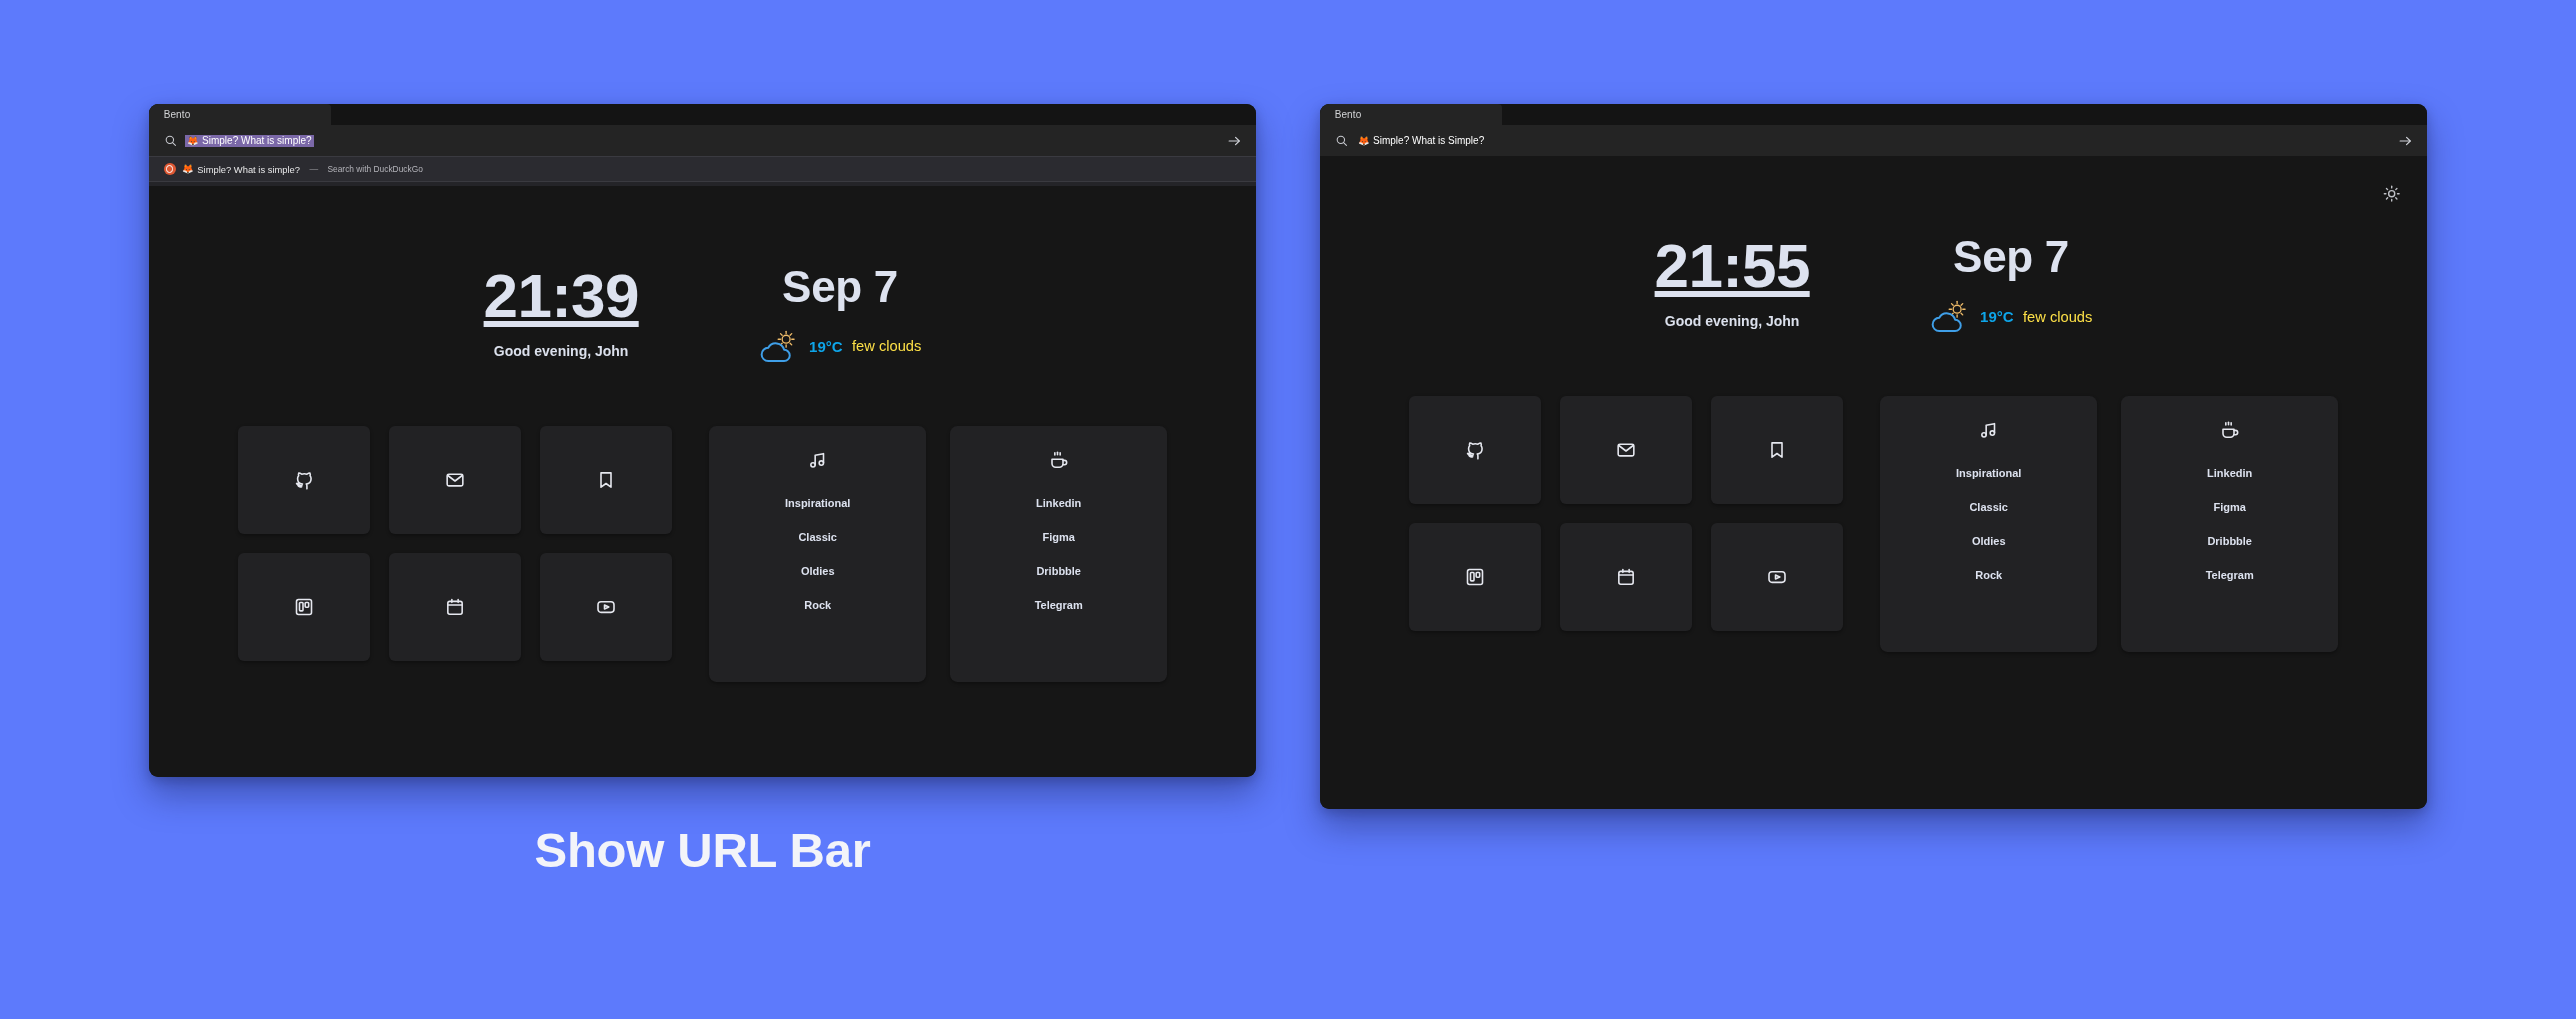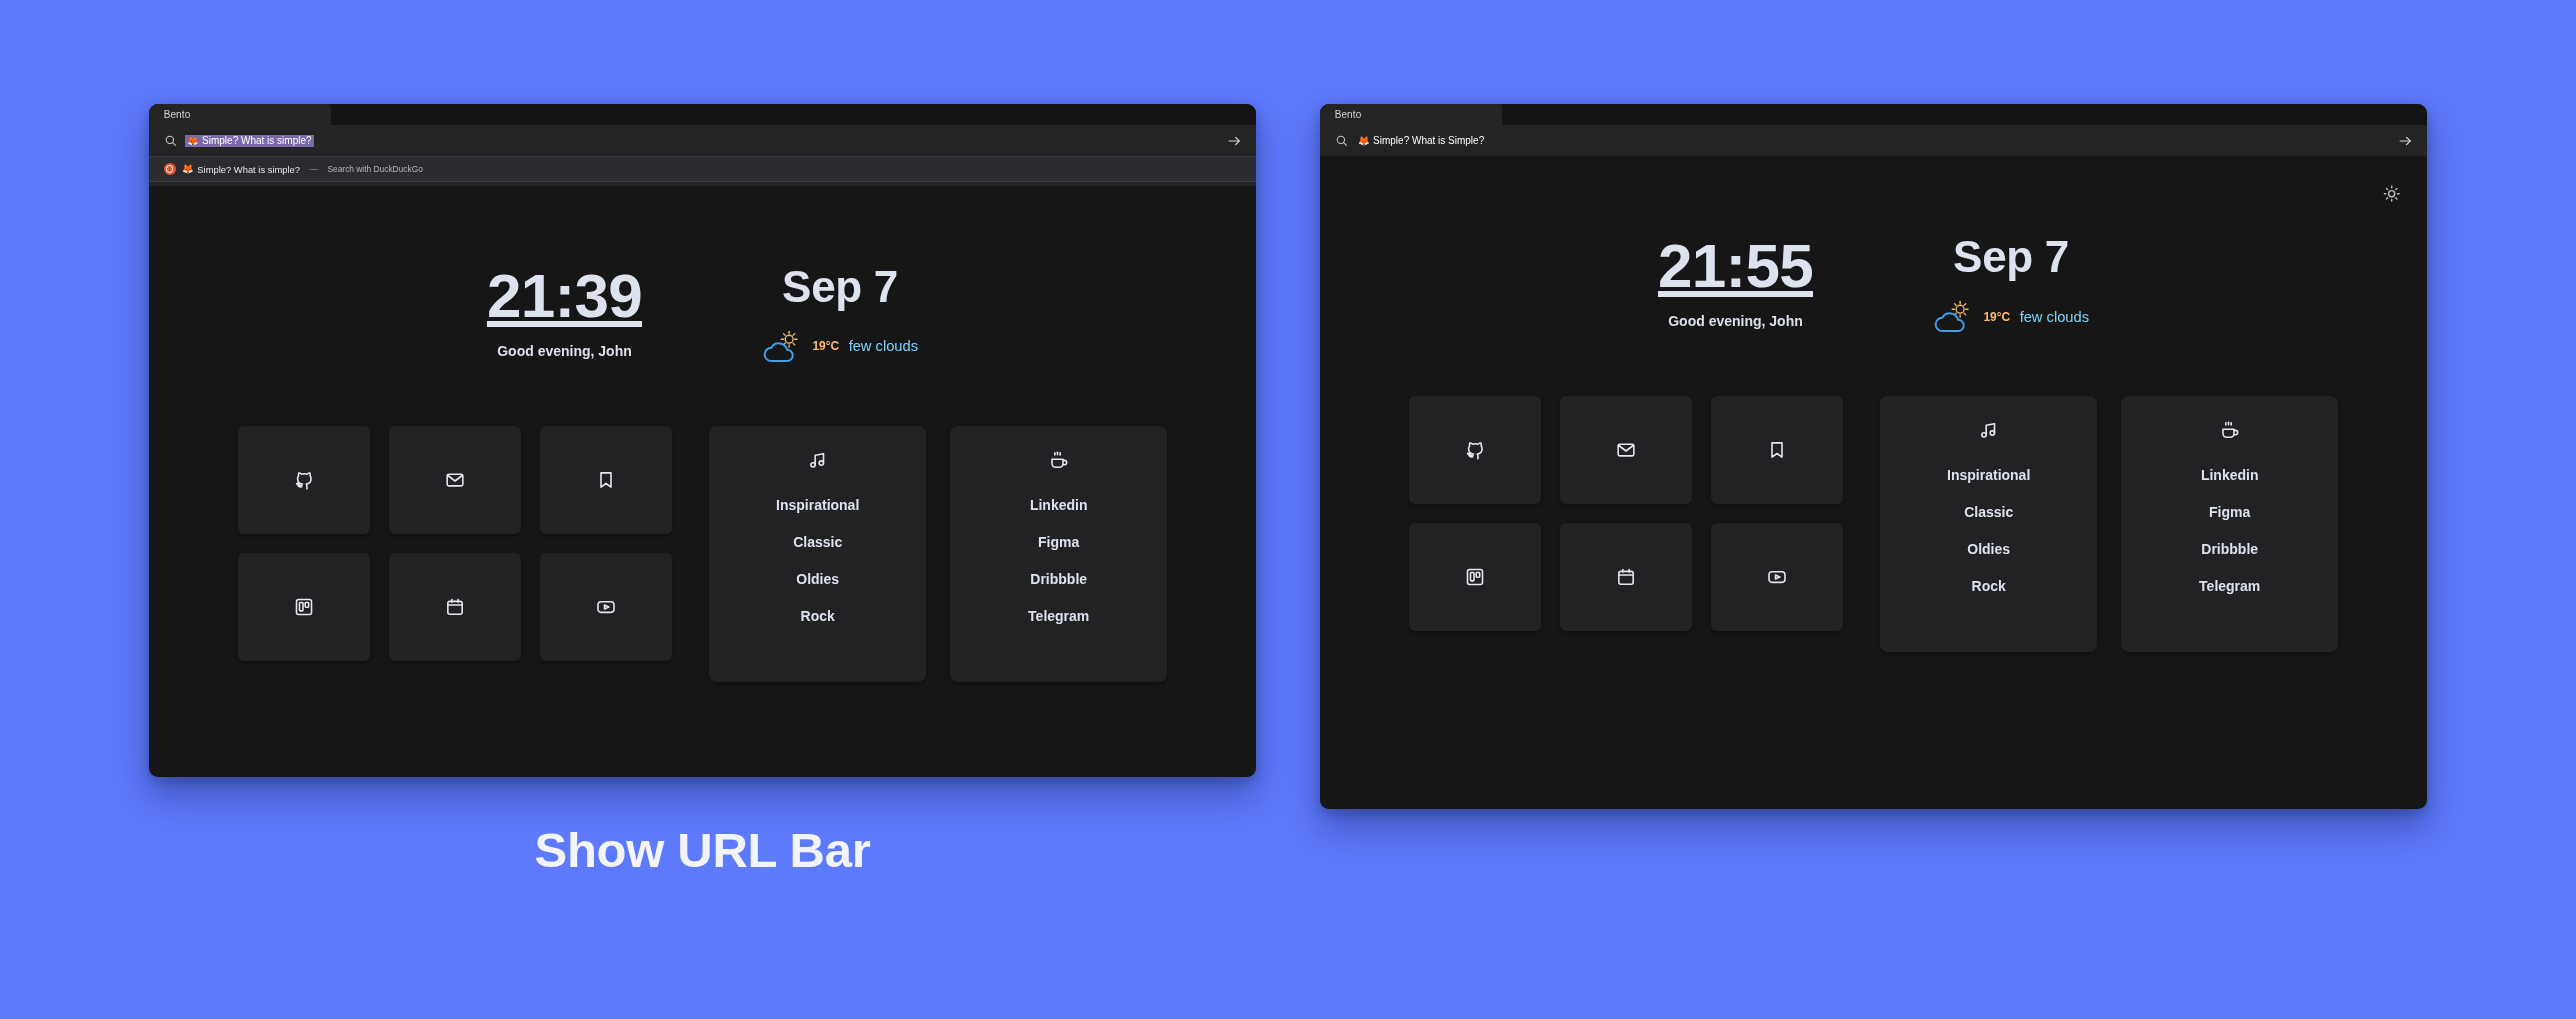--- a/index.html
+++ b/index.html
@@ -173,24 +173,24 @@
   }
   .weather {
     margin-top: 20px;
     display: flex;
     align-items: center;
     justify-content: center;
     gap: 9.4px;
   }
   .weather-icon { width: 41px; height: 35px; flex: 0 0 41px; }
   .temp {
-    font-size: 12px; font-weight: 700; color: #fdba74;
+    font-size: 15px; font-weight: 700; color: #0ea5e9;
   }
   .cond {
-    font-size: 14.7px; font-weight: 400; color: #7dd3fc;
+    font-size: 14.7px; font-weight: 400; color: #fde047;
   }
 
   
   .grid {
     margin-top: 62px;
     display: flex;
     justify-content: center;
     align-items: flex-start;
     gap: 24px;
   }
@@ -217,21 +217,21 @@
     background: #222224;
     border-radius: 7.4px;
     padding-top: 24px;
     display: flex;
     flex-direction: column;
     align-items: center;
     box-shadow: 0 1.3px 3.3px rgba(0,0,0,.30);
   }
   .listcard .card-ico { width: 20px; height: 20px; margin-bottom: 28px; }
   .listcard .item {
-    font-size: 14px;
+    font-size: 11px;
     font-weight: 700;
     color: #dde2ef;
     margin-bottom: 23px;
     line-height: 1;
   }
   .listcard .item:last-child { margin-bottom: 0; }
 
   
   .caption {
     margin-top: 49px;

